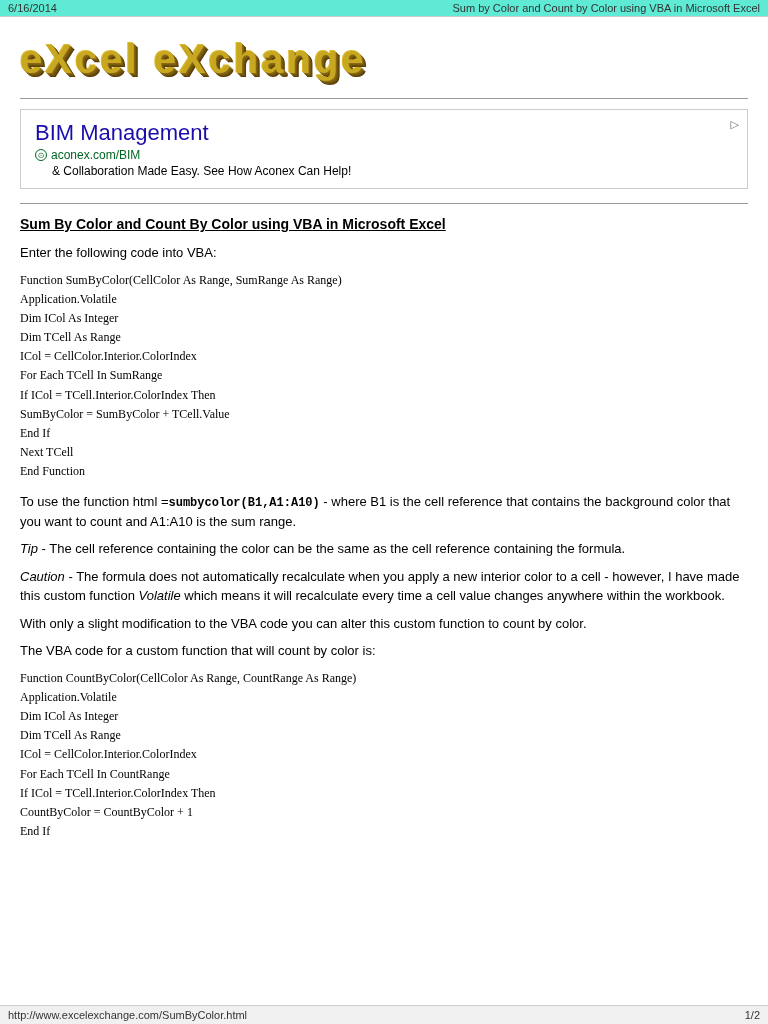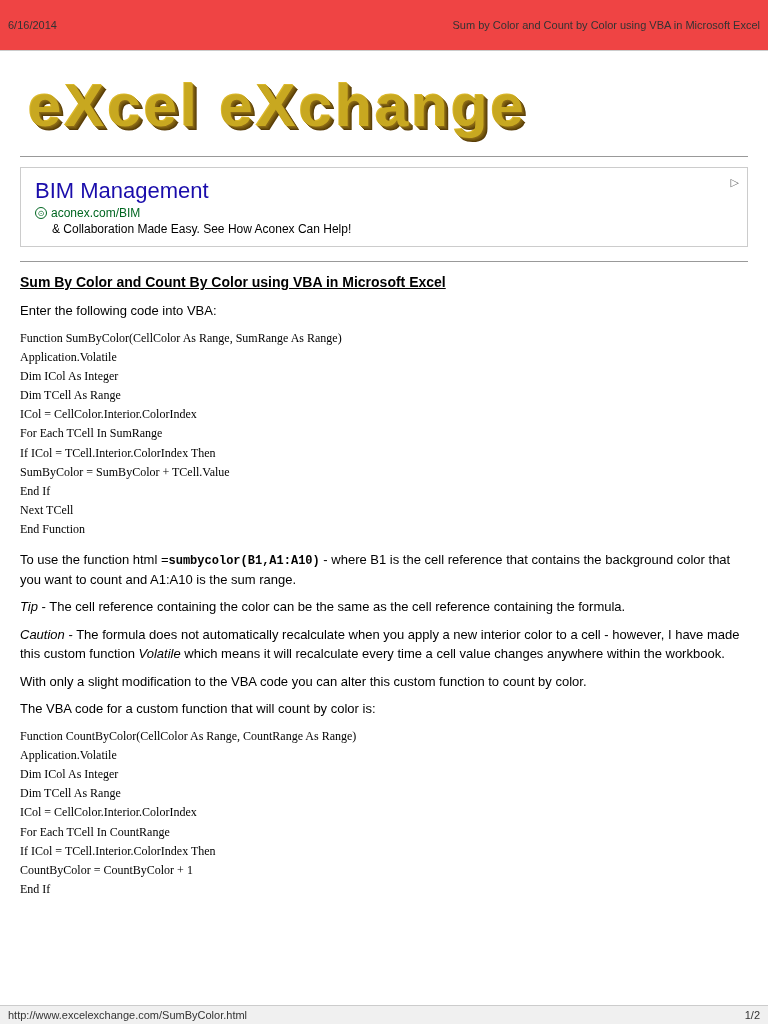--- a/index.html
+++ b/index.html
@@ -3,50 +3,49 @@
   <meta charset="utf-8">
   <style>
     * { margin: 0; padding: 0; box-sizing: border-box; }
     body {
       font-family: Arial, sans-serif;
       font-size: 13px;
       color: #000;
       background: #fff;
     }
     .top-bar {
-      background: #ef4444;
+      background: #5eead4;
       border-bottom: 1px solid #ccc;
-      padding: 19px 8px;
+      padding: 2px 8px;
       font-size: 11px;
       color: #333;
       display: flex;
       justify-content: space-between;
       align-items: center;
     }
     .page-wrapper {
       max-width: 768px;
       margin: 0 auto;
       padding: 10px 20px 30px 20px;
     }
     .logo-area {
       padding: 10px 0 8px 0;
     }
     .logo-3d {
-      font-size: 60px;
+      font-size: 40px;
       font-weight: 900;
       font-family: 'Arial Black', Arial, sans-serif;
       color: #c8a820;
       text-shadow:
         1px 1px 0 #8B6914,
         2px 2px 0 #7a5c10,
         3px 3px 0 #6a4e0c,
         4px 4px 0 #5a3e08,
         -1px -1px 0 #dbb82a;
       letter-spacing: 3px;
-      margin-left: 8px;
     }
     .ad-box {
       border: 1px solid #ccc;
       padding: 10px 14px;
       margin: 10px 0 14px 0;
       background: #fff;
       position: relative;
     }
     .ad-arrow {
       position: absolute;

